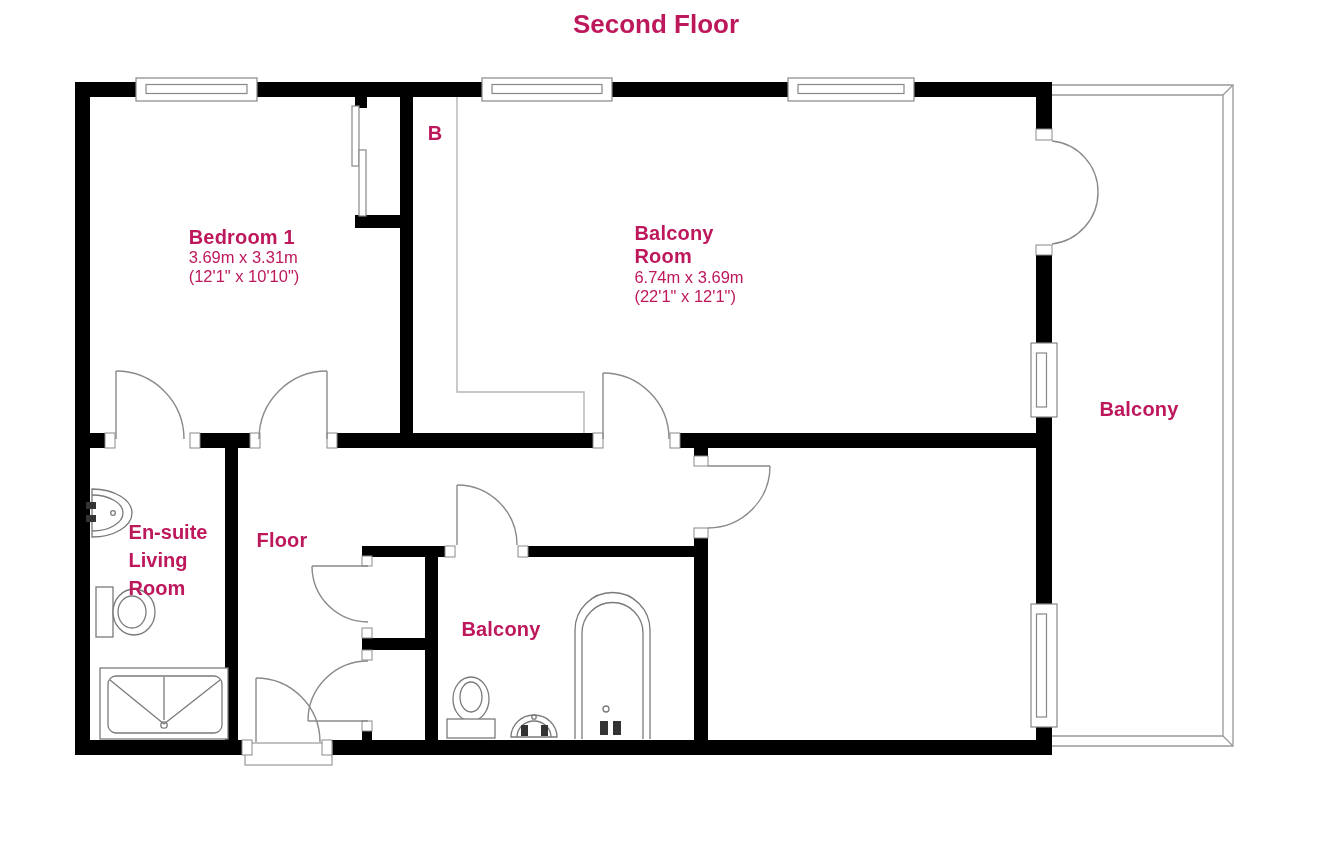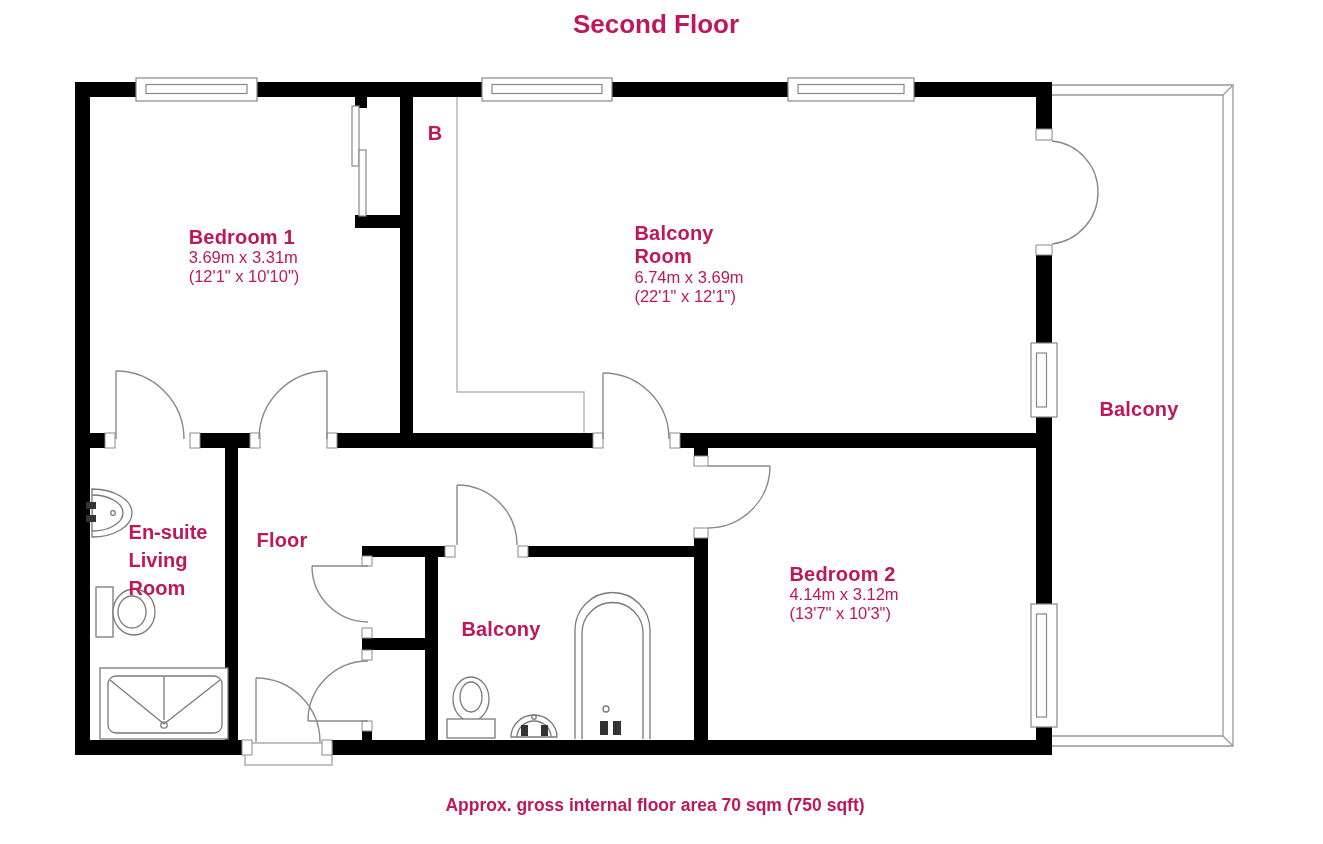--- a/index.html
+++ b/index.html
@@ -223,23 +223,17 @@
   <div class="lbl" style="left:168px;top:518px">
     <div class="ensuite-line">En-suite</div>
     <div class="ensuite-line">Living</div>
     <div class="ensuite-line">Room</div>
   </div>
 
   <div class="lbl room-name" style="left:282px;top:529px">Floor</div>
 
   <div class="lbl room-name" style="left:501px;top:618px">Balcony</div>
 
-  <div class="lbl" style="left:844px;top:563px">
-    <div class="room-name">Bedroom 2</div>
-    <div class="dims">4.14m x 3.12m</div>
-    <div class="dims">(13'7" x 10'3")</div>
-  </div>
 
   <div class="lbl room-name" style="left:1139px;top:398px">Balcony</div>
 
-  <div class="lbl footer" style="left:655px;top:795px">Approx. gross internal floor area 70 sqm (750 sqft)</div>
 
 </div>
 
 </body></html>

